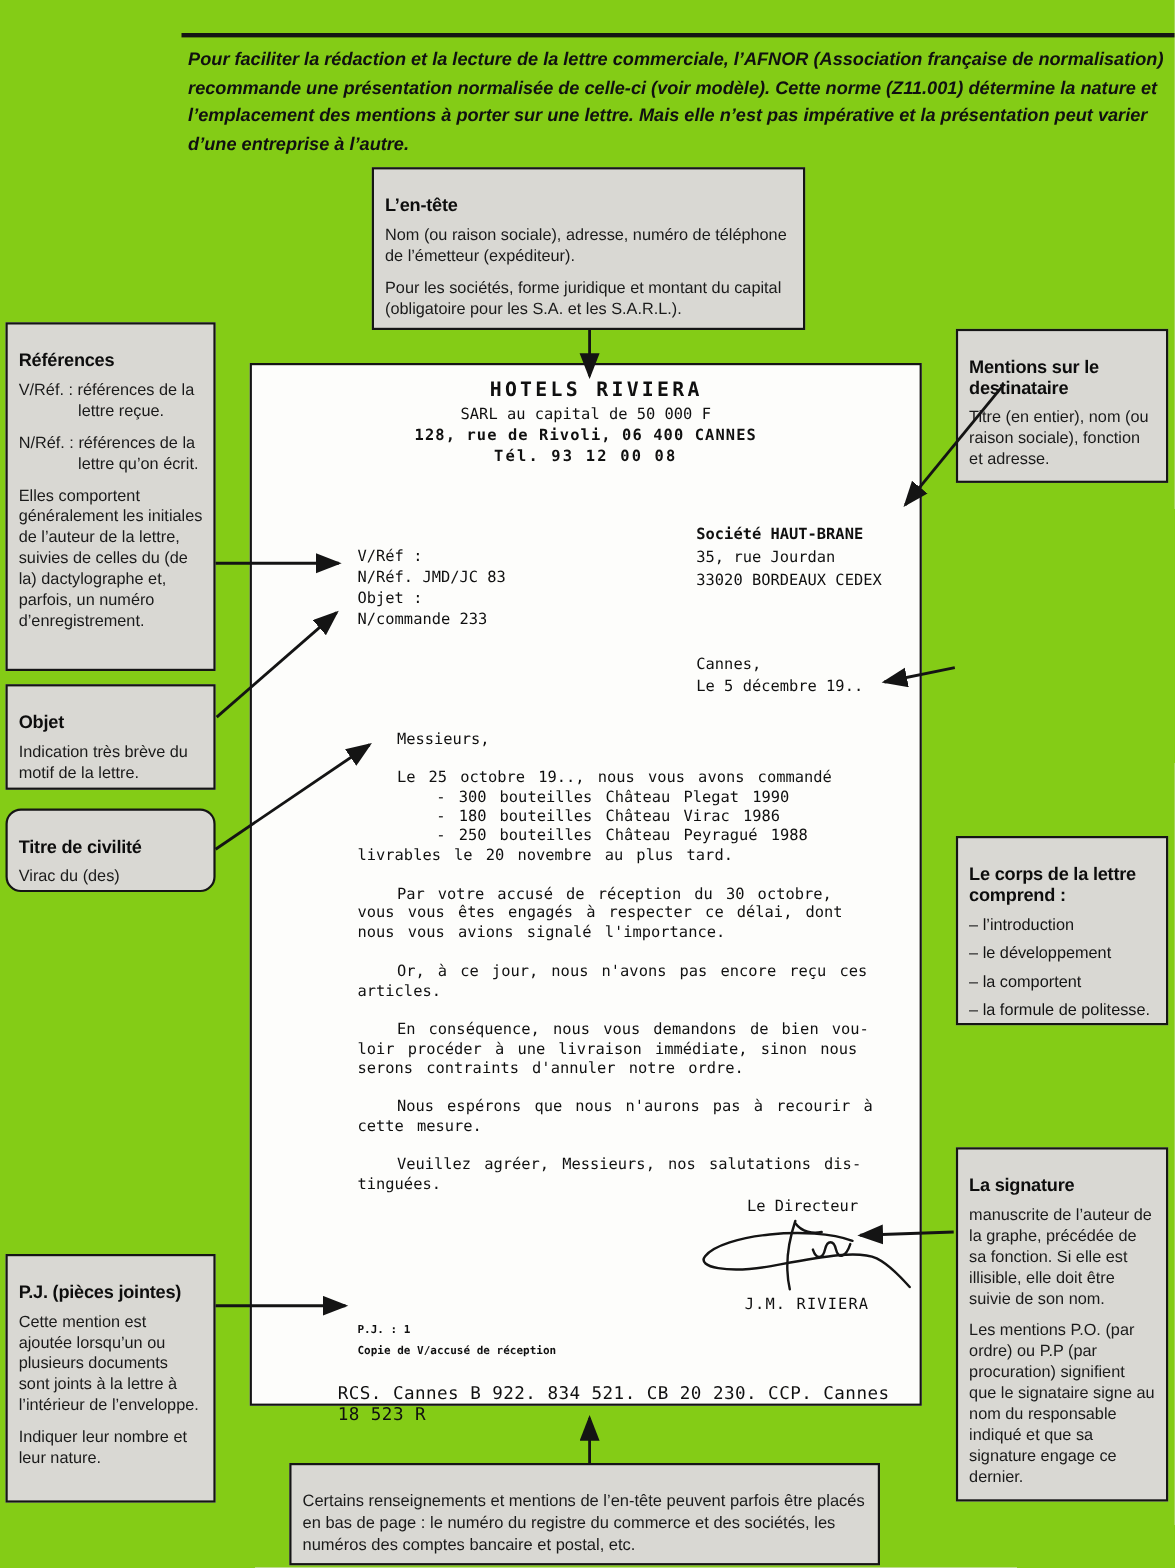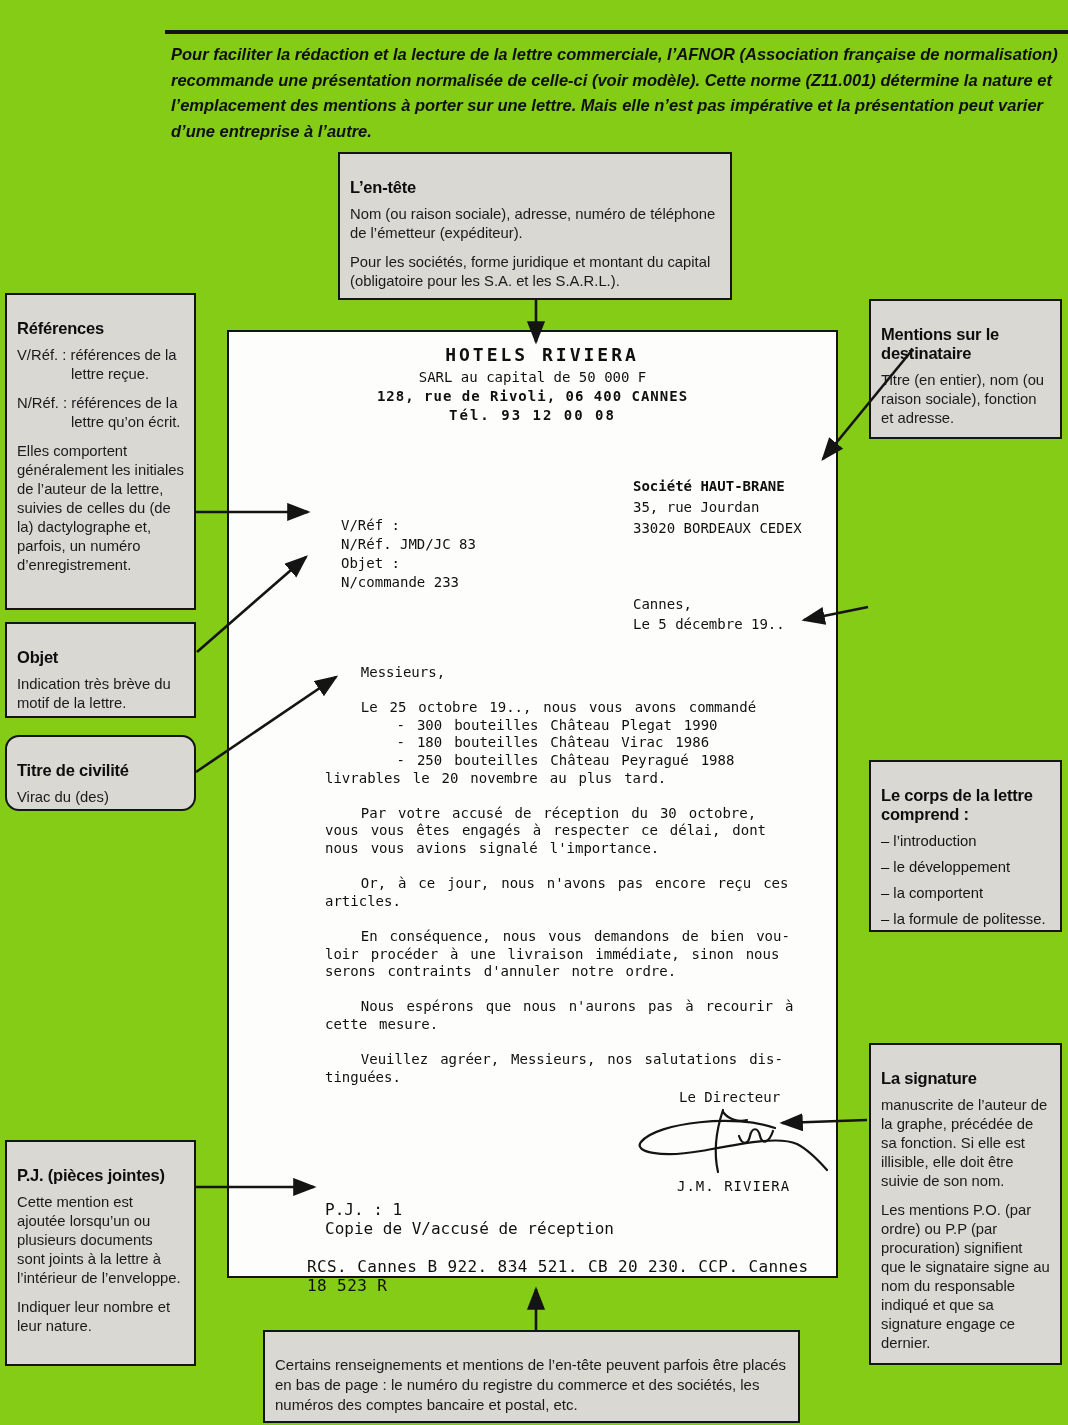--- a/index.html
+++ b/index.html
@@ -35,30 +35,30 @@
     font-family:"DejaVu Sans Mono","Liberation Mono",monospace;color:#101010;
   }
   .letter .abs{position:absolute;}
   .lh-head{left:0;top:12px;width:100%;text-align:center;}
   .lh-company{font-size:18px;font-weight:bold;letter-spacing:3px;line-height:22px;padding-left:19px;}
   .lh-legal{font-size:14px;line-height:19px;margin-top:2px;}
   .lh-addr{font-size:14px;font-weight:bold;line-height:19px;letter-spacing:1px;}
   .lh-phone{font-size:14px;font-weight:bold;line-height:19px;letter-spacing:2px;}
   .recipient{left:404px;top:132px;font-size:14px;line-height:21px;margin-top:12px;}
   .recipient .name{font-weight:bold;}
-  .refs{left:96px;top:184px;font-size:14px;line-height:19px;margin-left:16px;}
+  .refs{left:96px;top:165px;font-size:14px;line-height:19px;}
   .dateblock{left:404px;top:262px;font-size:14px;line-height:20px;}
   .bodytext{
     left:96px;top:332px;width:505px;font-size:14px;line-height:17.6px;
     white-space:pre-wrap;word-spacing:3.5px;
   }
   .closing{left:450px;top:757px;font-size:14px;}
   .sig-svg{left:398px;top:774px;}
   .signer{left:448px;top:846px;font-size:14px;letter-spacing:1px;}
-  .pjblock{left:96px;top:868px;font-size:16px;line-height:19px;}
+  .pjblock{left:96px;top:868px;font-size:10px;line-height:19px;font-weight:bold;}
   .rcs{left:78px;top:925px;font-size:16px;letter-spacing:0.4px;}
   
   #arrows{position:absolute;left:0;top:0;z-index:30;pointer-events:none;}
 </style>
 </head>
 <body>
 
 <div id="canvas">
 
   <div class="abs top-rule"></div>

